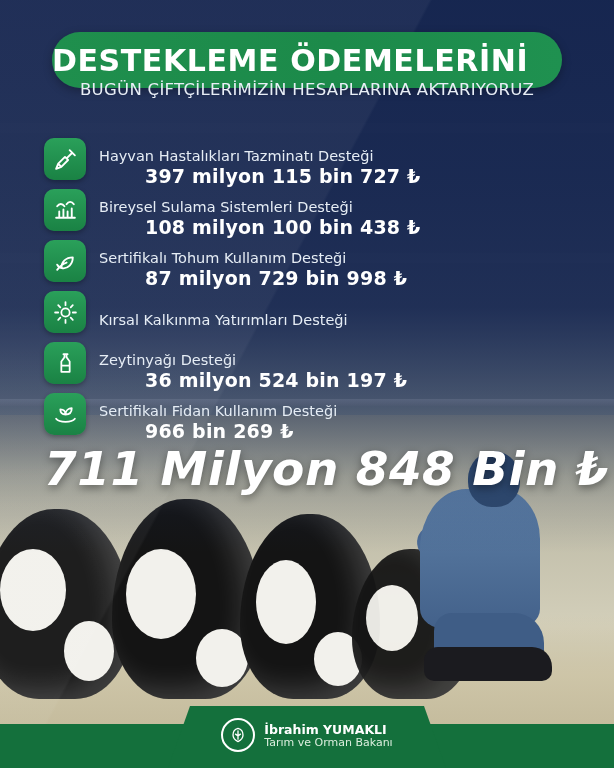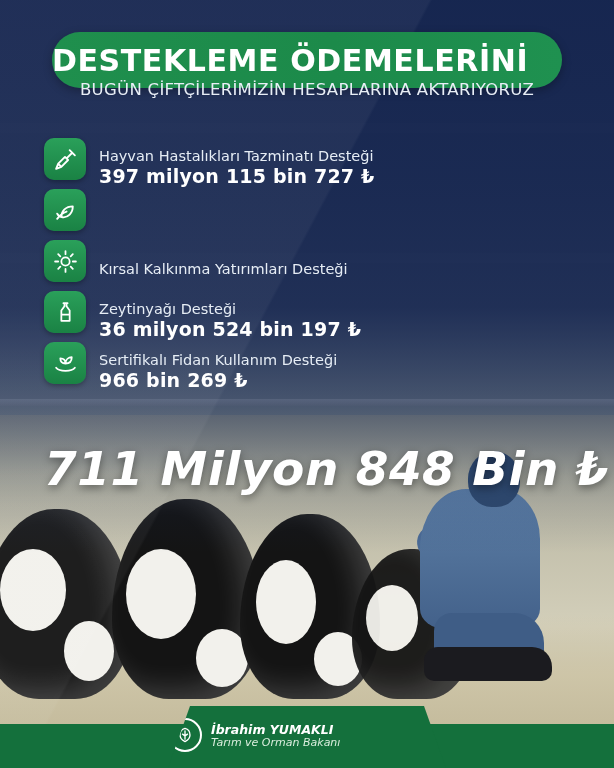--- a/index.html
+++ b/index.html
@@ -126,21 +126,21 @@
   }
   .badge svg { width:25px; height:25px; display:block; }
   .texts { margin-left:13px; }
   .item-label {
     color:#e6edf5; font-size:14.5px; line-height:17px;
     font-family:"DejaVu Sans", sans-serif;
     margin-top:16px;
   }
   .item-amount {
     color:#ffffff; font-weight:bold; font-size:19px; line-height:22px;
-    font-family:"DejaVu Sans", sans-serif; letter-spacing:0.2px;
+    font-family:"DejaVu Sans", sans-serif; letter-spacing:0.2px;margin-left:46px;
   }
 
   .total-wrap { position:absolute; left:44px; top:440px; }
   .total-label {
     color:#ffffff; font-weight:bold; font-style:italic; font-size:40px;
     font-family:"DejaVu Sans", sans-serif; letter-spacing:0.5px;
     text-shadow:0 2px 6px rgba(0,0,0,0.35);
   }
   .total-amount {
     color:#ffffff; font-weight:bold; font-style:italic; font-size:47px;
@@ -156,21 +156,21 @@
   }
   .footer-left, .footer-right {
     position:absolute; bottom:0; height:44px; background:#14703c;
   }
   .footer-left { left:0; width:196px; }
   .footer-right { right:0; width:196px; }
   .footer-center {
     position:absolute; left:168px; bottom:0; width:278px; height:62px;
     background:#14703c;
     clip-path:polygon(22px 0, 256px 0, 278px 62px, 0 62px);
-    display:flex; align-items:center; justify-content:flex-start;font-style:italic;
+    display:flex; align-items:center; justify-content:center;
   }
   .footer-inner { display:flex; align-items:center; gap:9px; margin-top:-4px; }
   .seal {
     width:34px; height:34px; border-radius:50%;
     border:2px solid #ffffff;
     display:flex; align-items:center; justify-content:center;
   }
   .seal svg { width:20px; height:20px; }
   .minister-name {
     color:#ffffff; font-weight:bold; font-size:12.5px; line-height:15px;
@@ -237,26 +237,41 @@
           <svg viewBox="0 0 24 24" fill="none" stroke="#ffffff" stroke-width="1.8" stroke-linecap="round" stroke-linejoin="round">
             <path d="M16 3l5 5M18.5 5.5L13 11M13 11l-1.5-1.5M13 11l1.5 1.5M11.5 9.5L5 16l3 3 6.5-6.5M5 16l-2 5 5-2"></path>
           </svg>
         </div>
         <div class="texts">
           <div class="item-label">Hayvan Hastalıkları Tazminatı Desteği</div>
           <div class="item-amount">397 milyon 115 bin 727 ₺</div>
         </div>
       </div>
 
+      <div class="item">
+        <div class="badge">
+          <svg viewBox="0 0 24 24" fill="none" stroke="#ffffff" stroke-width="1.8" stroke-linecap="round" stroke-linejoin="round">
+            <path d="M3 19h18M6 19v-6M10 19v-8M14 19v-6M18 19v-9M4 8c2-3 5-3 7 0M13 6c2-3 5-3 7 0"></path>
+          </svg>
+        </div>
+        <div class="texts">
+          <div class="item-label">Bireysel Sulama Sistemleri Desteği</div>
+          <div class="item-amount">108 milyon 100 bin 438 ₺</div>
+        </div>
+      </div>
 
       <div class="item">
         <div class="badge">
           <svg viewBox="0 0 24 24" fill="none" stroke="#ffffff" stroke-width="1.8" stroke-linecap="round" stroke-linejoin="round">
             <path d="M4 15c2 4 8 5 12 1 3-3 3-8 3-8s-5 0-8 3c-3 3-3 7-3 7M4 20c3-4 6-6 9-7"></path>
           </svg>
+        </div>
+        <div class="texts">
+          <div class="item-label">Sertifikalı Tohum Kullanım Desteği</div>
+          <div class="item-amount">87 milyon 729 bin 998 ₺</div>
         </div>
       </div>
 
       <div class="item">
         <div class="badge">
           <svg viewBox="0 0 24 24" fill="none" stroke="#ffffff" stroke-width="1.7" stroke-linecap="round" stroke-linejoin="round">
             <circle cx="12" cy="12" r="4"></circle>
             <path d="M12 2v3M12 19v3M2 12h3M19 12h3M5 5l2 2M17 17l2 2M19 5l-2 2M7 17l-2 2"></path>
           </svg>
         </div>

